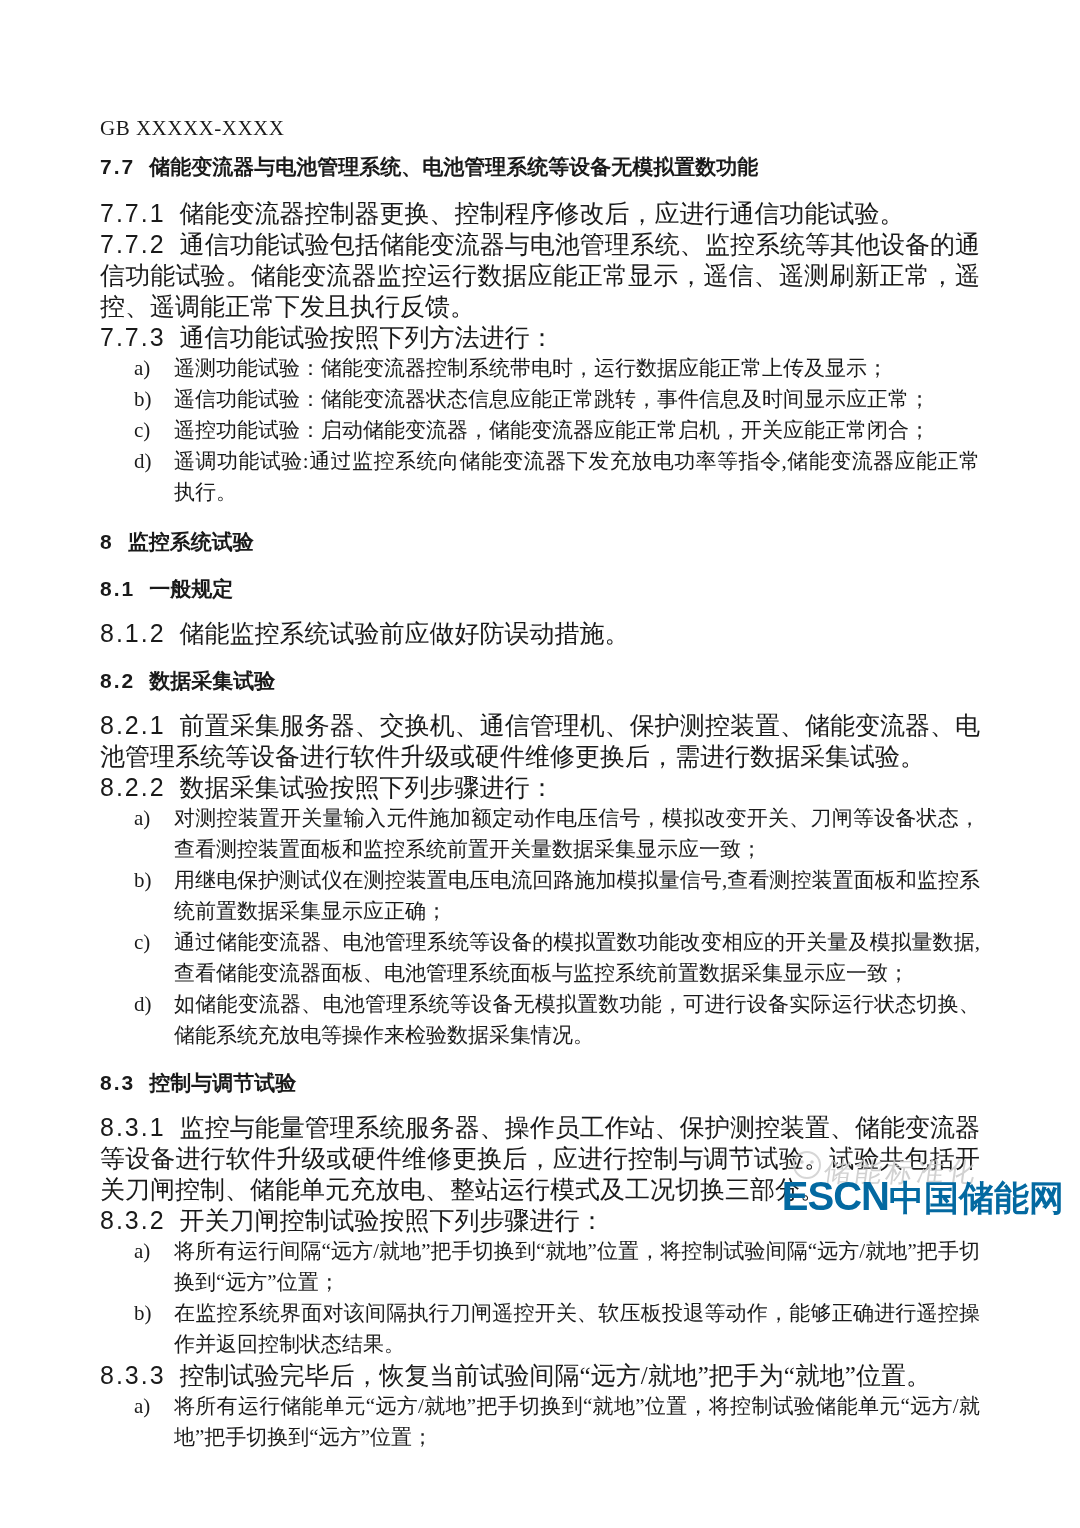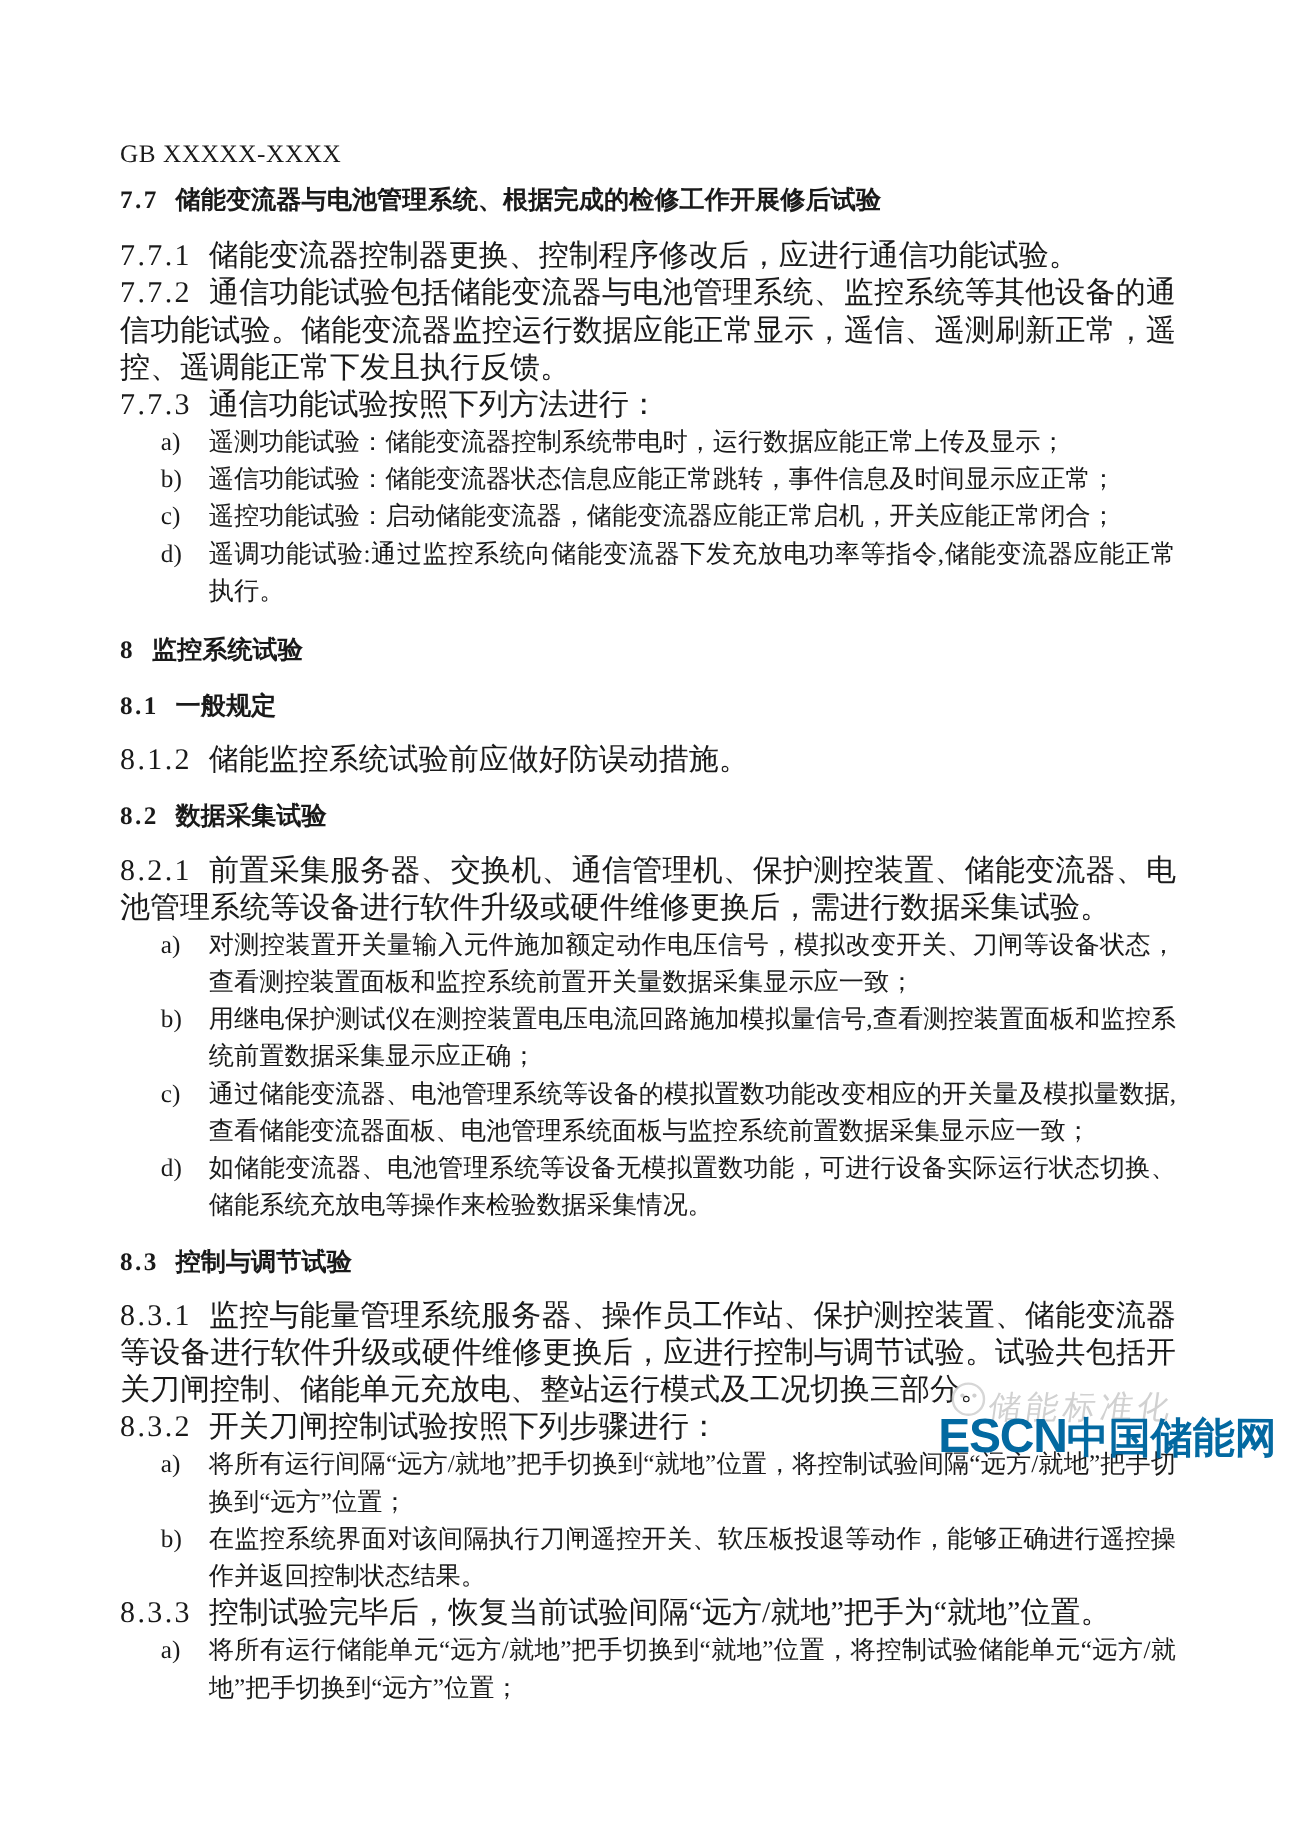--- a/index.html
+++ b/index.html
@@ -17,21 +17,21 @@
     box-sizing:border-box;
     padding:116px 100px 0 100px;
   }
   .doc-header{
     font-family:"Liberation Serif","DejaVu Serif",serif;
     font-size:21px;
     letter-spacing:0.5px;
     margin-bottom:10px;
   }
   .cnum{
-    font-family:Liberation Serif, serif;
+    font-family:Liberation Sans, sans-serif;
     letter-spacing:2px;
     margin-right:14px;
     white-space:nowrap;
   }
   h2.clause-heading{
     font-family:"Liberation Sans","DejaVu Sans",sans-serif;
     font-weight:bold;
     font-size:21px;
     line-height:31px;
     margin:8px 0 16px 0;
@@ -95,21 +95,21 @@
     letter-spacing:0px;
   }
 </style>
 </head>
 <body>
 
 <div class="page">
 
   <div class="doc-header">GB XXXXX-XXXX</div>
 
-  <h2 class="clause-heading"><span class="cnum">7.7</span><span>储能变流器与电池管理系统、根据完成的检修工作开展修后试验</span></h2>
+  <h2 class="clause-heading"><span class="cnum">7.7</span><span>储能变流器与电池管理系统、电池管理系统等设备无模拟置数功能</span></h2>
 
   <p class="para"><span class="cnum">7.7.1</span><span>储能变流器控制器更换、控制程序修改后，应进行通信功能试验。</span></p>
   <p class="para"><span class="cnum">7.7.2</span><span>通信功能试验包括储能变流器与电池管理系统、监控系统等其他设备的通信功能试验。储能变流器监控运行数据应能正常显示，遥信、遥测刷新正常，遥控、遥调能正常下发且执行反馈。</span></p>
   <p class="para"><span class="cnum">7.7.3</span><span>通信功能试验按照下列方法进行：</span></p>
 
   <div class="list">
     <div class="li">
         <span class="li-m">a)</span>
         <span class="li-t">遥测功能试验：储能变流器控制系统带电时，运行数据应能正常上传及显示；</span>
       </div>
@@ -129,20 +129,21 @@
 
   <h2 class="clause-heading chapter-heading"><span class="cnum">8</span><span>监控系统试验</span></h2>
 
   <h2 class="clause-heading sub-heading"><span class="cnum">8.1</span><span>一般规定</span></h2>
 
   <p class="para"><span class="cnum">8.1.2</span><span>储能监控系统试验前应做好防误动措施。</span></p>
 
   <h2 class="clause-heading sub-heading"><span class="cnum">8.2</span><span>数据采集试验</span></h2>
 
   <p class="para"><span class="cnum">8.2.1</span><span>前置采集服务器、交换机、通信管理机、保护测控装置、储能变流器、电池管理系统等设备进行软件升级或硬件维修更换后，需进行数据采集试验。</span></p>
+  <p class="para"><span class="cnum">8.2.2</span><span>数据采集试验按照下列步骤进行：</span></p>
 
   <div class="list">
     <div class="li">
         <span class="li-m">a)</span>
         <span class="li-t">对测控装置开关量输入元件施加额定动作电压信号，模拟改变开关、刀闸等设备状态，查看测控装置面板和监控系统前置开关量数据采集显示应一致；</span>
       </div>
     <div class="li">
         <span class="li-m">b)</span>
         <span class="li-t">用继电保护测试仪在测控装置电压电流回路施加模拟量信号,查看测控装置面板和监控系统前置数据采集显示应正确；</span>
       </div>

